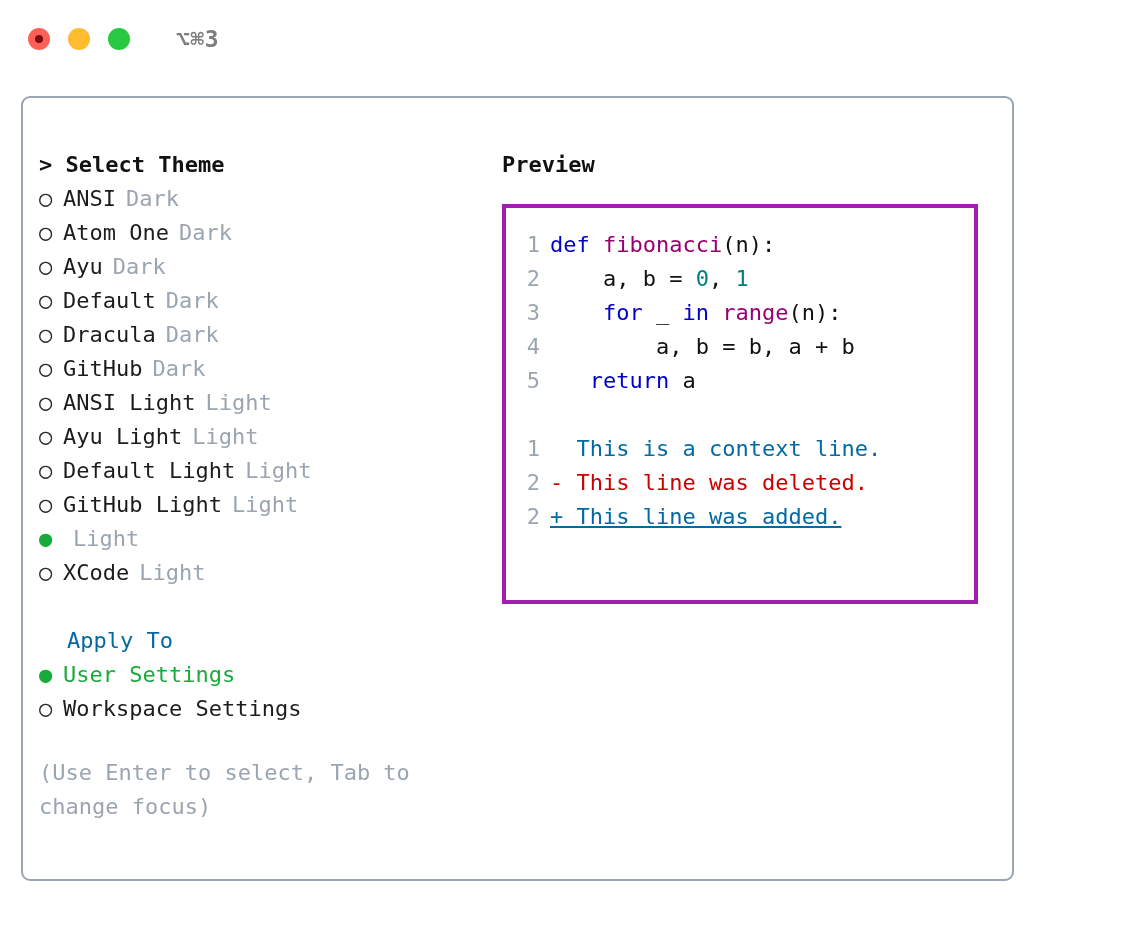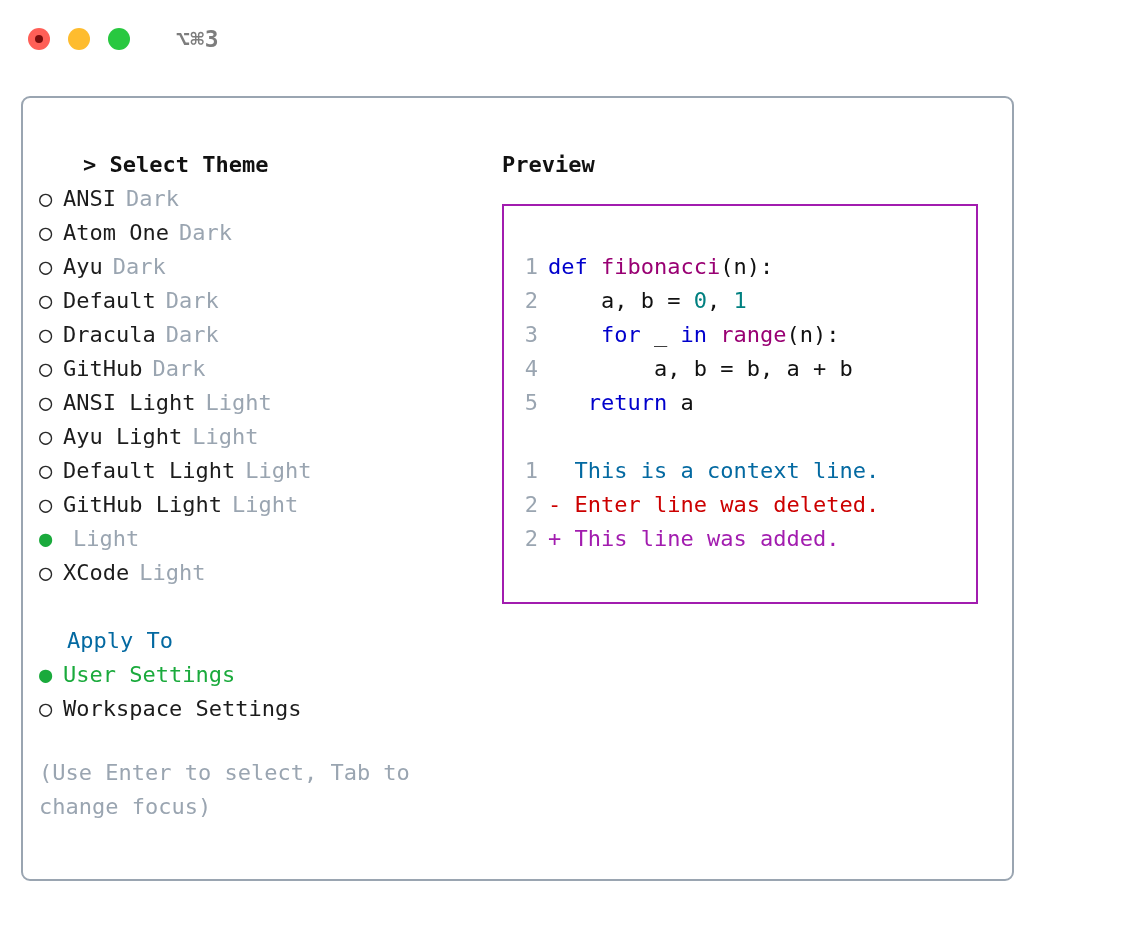--- a/index.html
+++ b/index.html
@@ -98,21 +98,21 @@
     width: 490px;
   }
 
   .section-header {
     font-size: 22px;
     font-weight: 700;
     color: #111111;
     line-height: 34px;
     white-space: pre;
   }
-  #select-theme-header { letter-spacing: 0px; margin-left: 44px; }
+  #select-theme-header { letter-spacing: 0px; }
 
   .option-row {
     display: flex;
     align-items: baseline;
     line-height: 34px;
     font-size: 22px;
     white-space: pre;
   }
   .bullet {
     width: 24px;
@@ -154,44 +154,44 @@
   #preview-header {
     font-size: 22px;
     font-weight: 700;
     color: #111111;
     line-height: 34px;
     margin-bottom: 22px;
   }
   #preview-box {
     width: 476px;
     height: 400px;
-    border: 2px solid #a21caf;
-    box-sizing: border-box;
-    background: #ffffff;
-    padding: 44px 0 0 20px;
+    border: 4px solid #a21caf;
+    box-sizing: border-box;
+    background: #ffffff;
+    padding: 20px 0 0 20px;
   }
   .code-line {
     font-size: 22px;
     line-height: 34px;
     white-space: pre;
   }
   .lineno {
     color: #9aa5b1;
     display: inline-block;
     width: 14px;
     text-align: right;
     margin-right: 10px;
   }
   .kw   { color: #0000cc; }
   .fn   { color: #990073; }
   .num  { color: #008080; }
   .pl   { color: #111111; }
   .ctx  { color: #0369a1; }
   .del  { color: #cc0000; }
-  .add  { color: #a21caf; }
+  .add  { color: #0369a1; text-decoration: underline; }
   .blank-line { height: 34px; }
 </style>
 </head>
 <body>
 
 <div id="app-window">
 
   <div id="title-bar">
     <div class="traffic-lights">
       <span class="dot red"></span>
@@ -240,20 +240,20 @@
         <div id="code-block">
             <div class="code-line"><span class="lineno">1</span><span class="kw">def </span><span class="fn">fibonacci</span><span class="pl">(n):</span></div>
             <div class="code-line"><span class="lineno">2</span><span class="pl">    a, b = </span><span class="num">0</span><span class="pl">, </span><span class="num">1</span></div>
             <div class="code-line"><span class="lineno">3</span><span class="pl">    </span><span class="kw">for</span><span class="pl"> _ </span><span class="kw">in</span><span class="pl"> </span><span class="fn">range</span><span class="pl">(n):</span></div>
             <div class="code-line"><span class="lineno">4</span><span class="pl">        a, b = b, a + b</span></div>
             <div class="code-line"><span class="lineno">5</span><span class="pl">   </span><span class="kw">return</span><span class="pl"> a</span></div>
           </div>
         <div class="blank-line"></div>
         <div id="diff-block">
             <div class="code-line"><span class="lineno">1</span><span class="ctx">  This is a context line.</span></div>
-            <div class="code-line"><span class="lineno">2</span><span class="del">- Enter line was deleted.</span></div>
+            <div class="code-line"><span class="lineno">2</span><span class="del">- This line was deleted.</span></div>
             <div class="code-line"><span class="lineno">2</span><span class="add">+ This line was added.</span></div>
           </div>
       </div>
     </div>
 
   </div>
 </div>
 
 </body></html>

